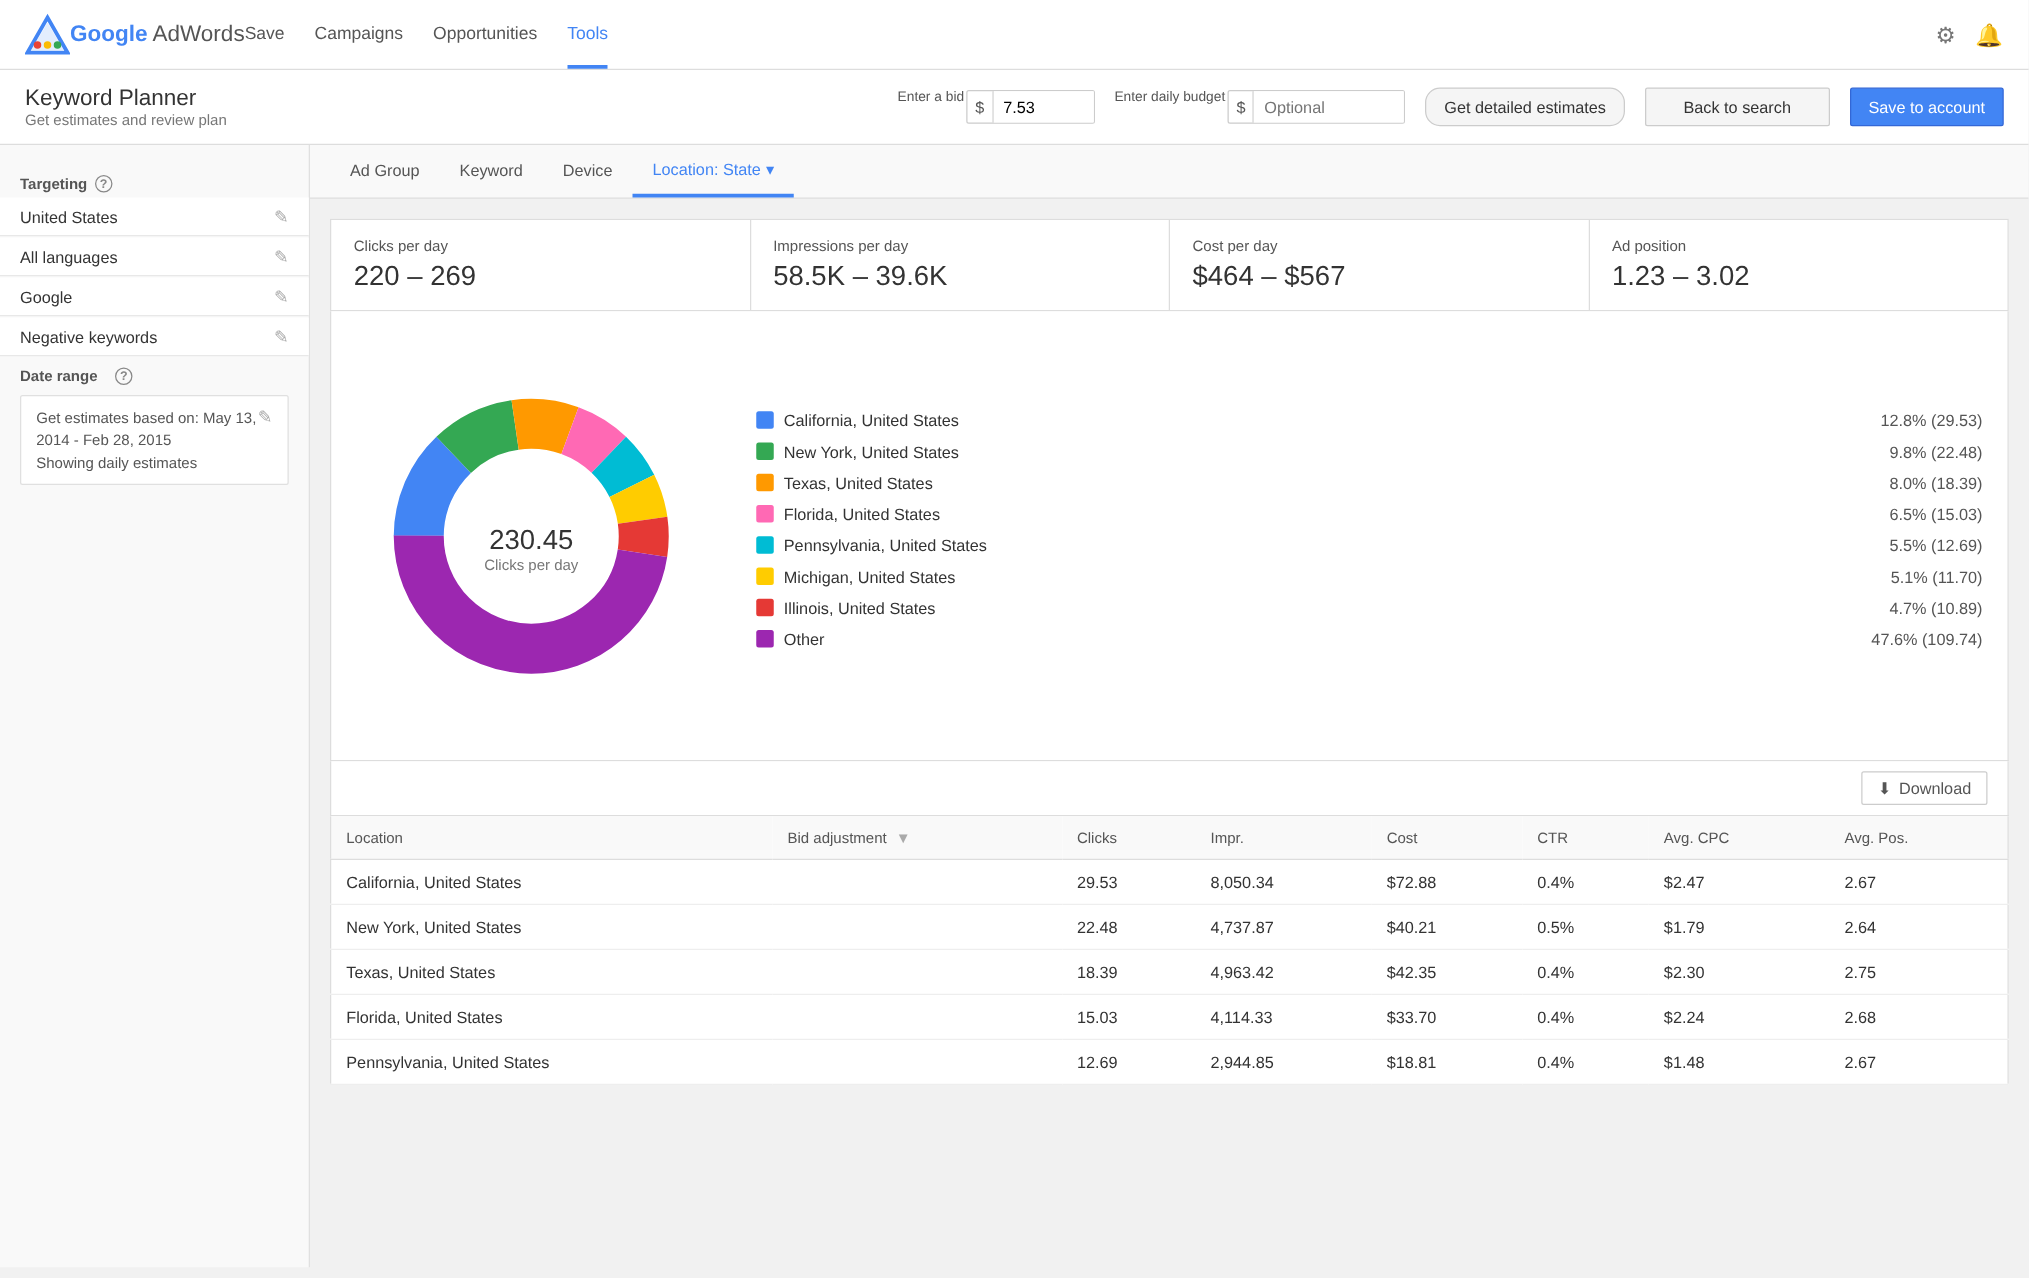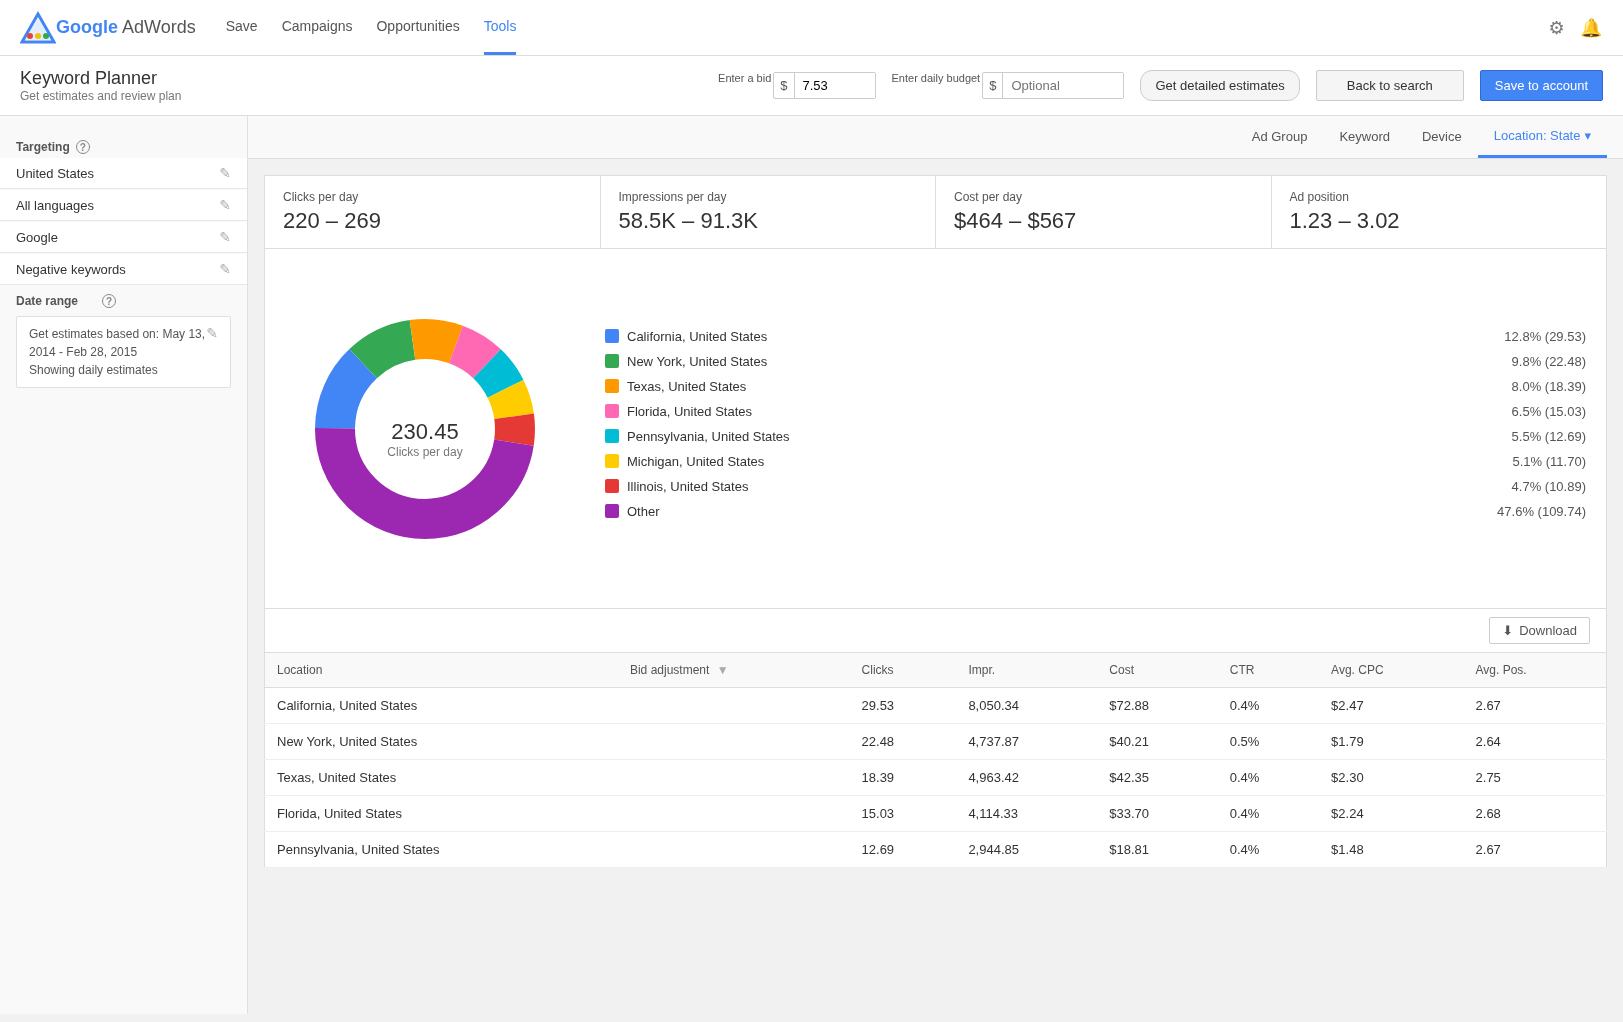--- a/index.html
+++ b/index.html
@@ -10,21 +10,20 @@
       background: #fff;
       border-bottom: 1px solid #ddd;
       display: flex;
       align-items: center;
       padding: 0 20px;
       height: 56px;
     }
     .logo-area {
       display: flex;
       align-items: center;
-      margin-right: 30px;
       justify-content: flex-end;
     }
     .logo-text { font-size: 18px; font-weight: normal; color: #555; }
     .logo-text span { color: #4285f4; font-weight: bold; }
     .nav-links { display: flex; gap: 24px; flex: 1; }
     .nav-link {
       font-size: 14px;
       color: #555;
       cursor: pointer;
       padding: 18px 0;
@@ -161,21 +160,21 @@
     .date-section {
       padding: 8px 16px;
     }
     .date-section-title {
       font-size: 12px;
       font-weight: bold;
       color: #555;
       margin-bottom: 8px;
       display: flex;
       align-items: center;
-      gap: 24px;
+      gap: 14px;
     }
     .date-box {
       background: #fff;
       border: 1px solid #e0e0e0;
       border-radius: 2px;
       padding: 8px 12px;
       display: flex;
       align-items: flex-start;
     }
     .date-box-text { font-size: 12px; color: #555; line-height: 1.5; }
@@ -187,21 +186,20 @@
       overflow: hidden;
     }
 
     
     .tabs-bar {
       background: #f9f9f9;
       border-bottom: 1px solid #ddd;
       padding: 0 16px;
       display: flex;
       gap: 0;
-      justify-content: flex-end;
     }
     .tab-btn {
       padding: 12px 16px;
       border: none;
       background: none;
       cursor: pointer;
       font-size: 13px;
       color: #555;
       border-bottom: 3px solid transparent;
       margin-bottom: -1px;
@@ -451,21 +449,21 @@
       </button>
     </div>
 
     <div class="stats-row">
       <div class="stat-box">
         <div class="stat-label">Clicks per day</div>
         <div class="stat-value">220 – 269</div>
       </div>
       <div class="stat-box">
         <div class="stat-label">Impressions per day</div>
-        <div class="stat-value">58.5K – 91.3K</div>
+        <div class="stat-value">58.5K – 39.6K</div>
       </div>
       <div class="stat-box">
         <div class="stat-label">Cost per day</div>
         <div class="stat-value">$464 – $567</div>
       </div>
       <div class="stat-box">
         <div class="stat-label">Ad position</div>
         <div class="stat-value">1.23 – 3.02</div>
       </div>
     </div>

